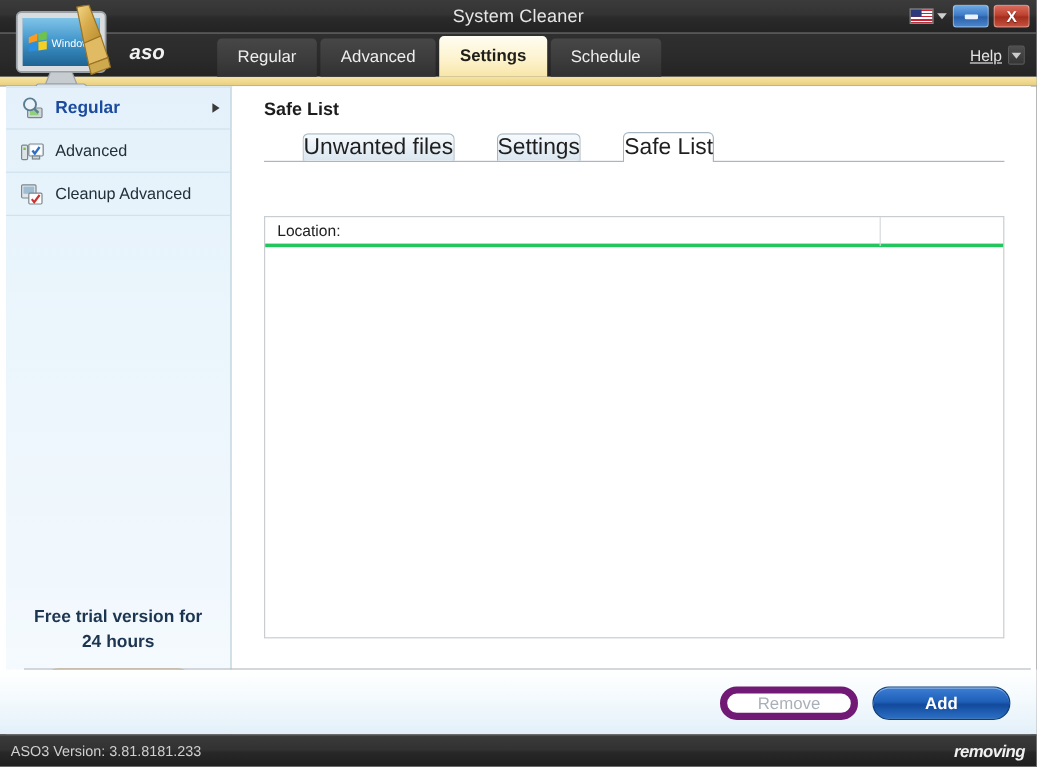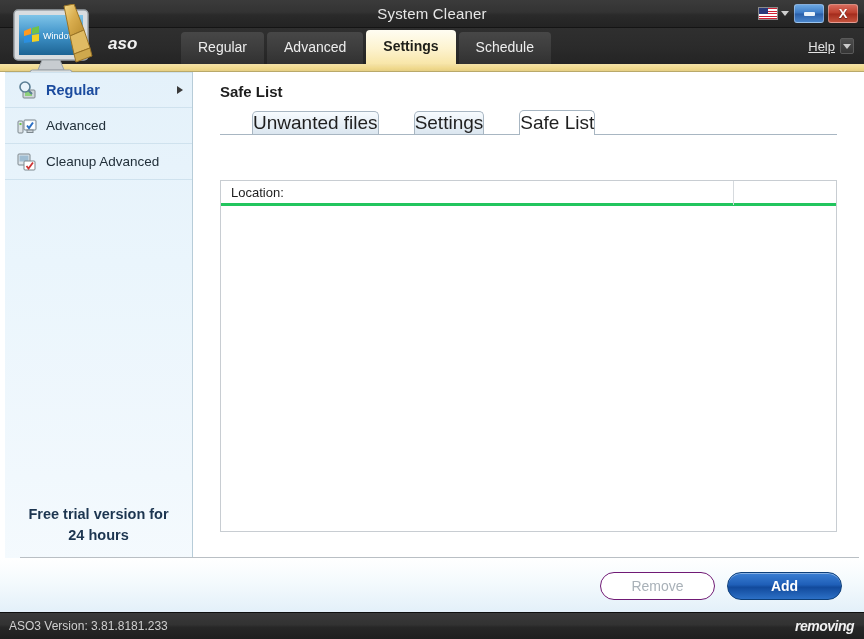--- a/index.html
+++ b/index.html
@@ -356,21 +356,21 @@
     gap: 12px;
   }
   .btn-pill {
     width: 115px; height: 28px;
     border-radius: 15px;
     font-size: 14px;
     display: flex; align-items: center; justify-content: center;
     box-sizing: border-box;
   }
   .btn-remove {
-    border: 1px solid #701a75;
+    border: 6px solid #701a75;
     background: #ffffff;
     color: #a9b1b8;
   }
   .btn-add {
     border: 1px solid #0d3f7a;
     background: linear-gradient(to bottom, #3b7fd4 0%, #1f5fb8 45%, #124a9c 55%, #2c70c6 100%);
     color: #ffffff;
     font-weight: bold;
     box-shadow: inset 0 1px 0 rgba(255,255,255,.4);
   }

